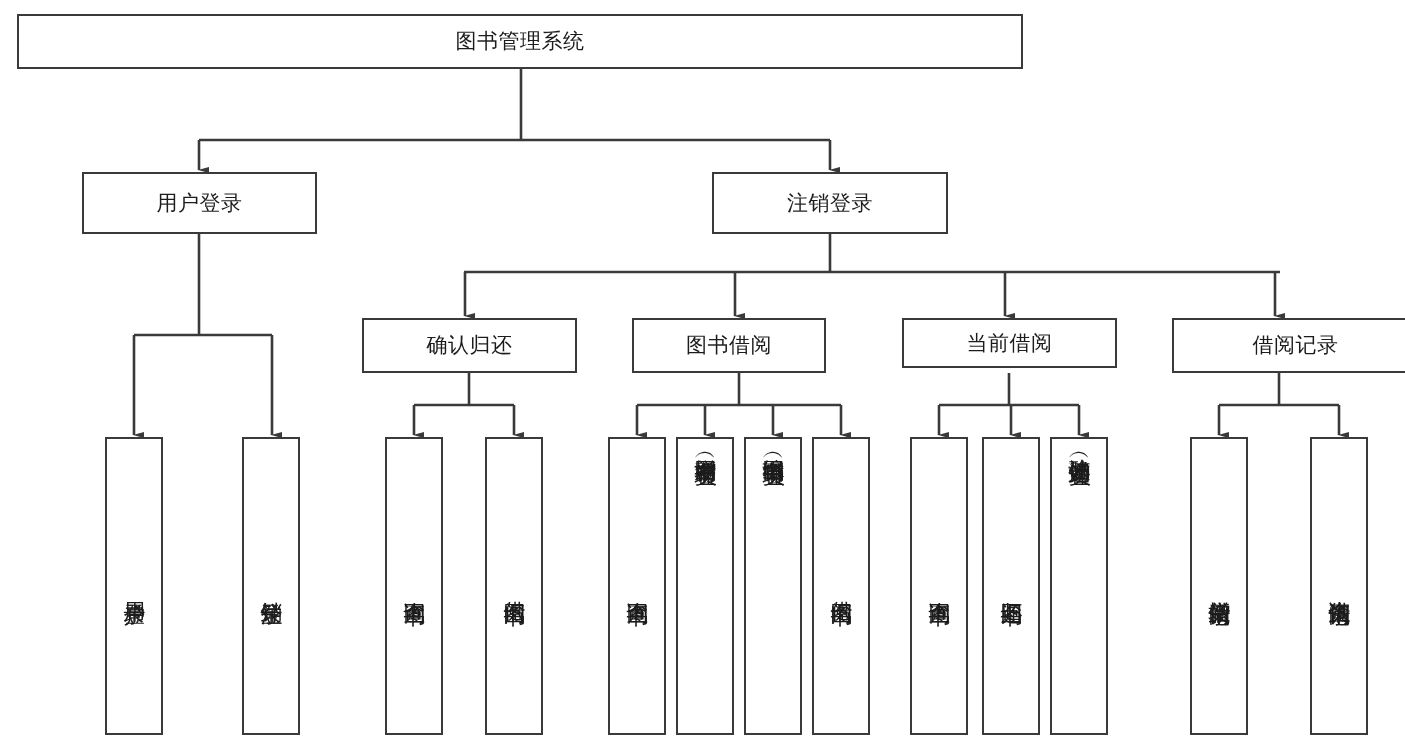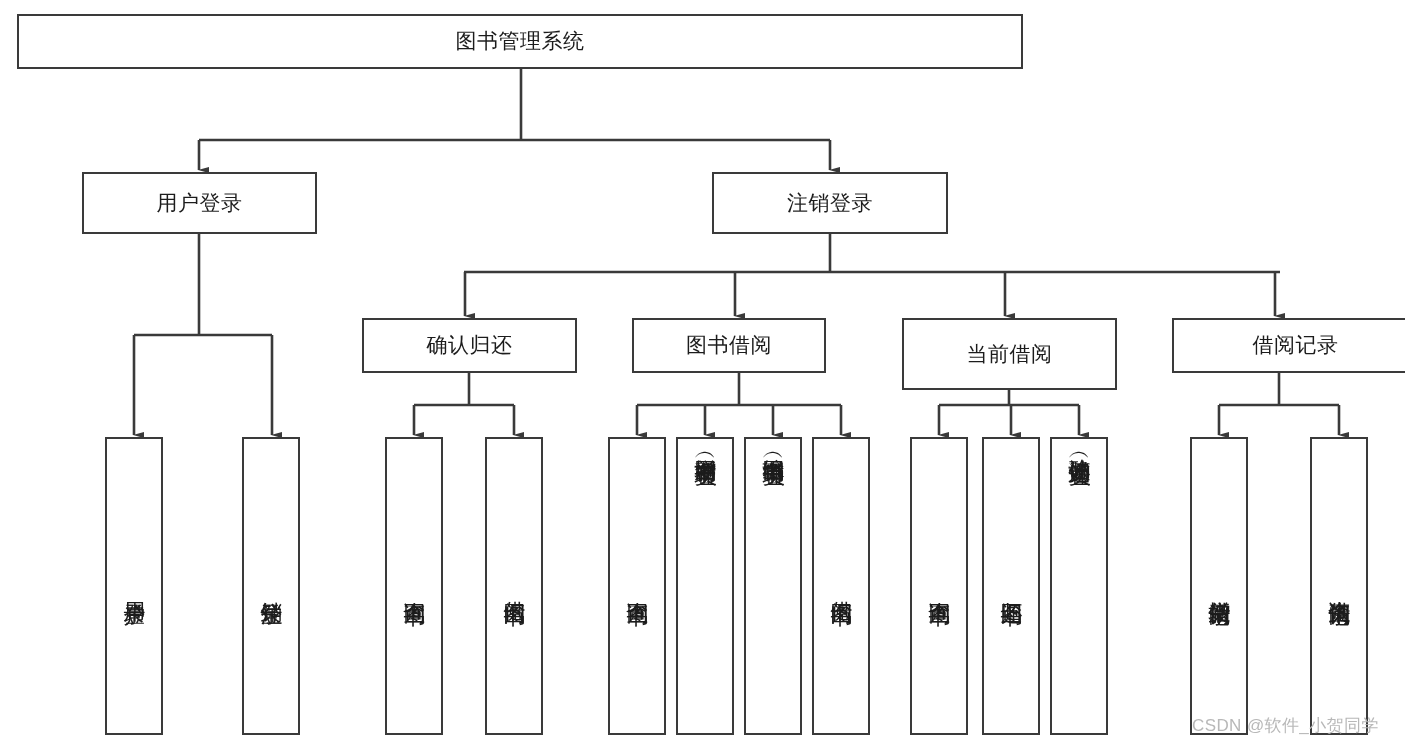--- a/index.html
+++ b/index.html
@@ -139,21 +139,21 @@
       </div>
       <div class="node-box" style="left: 712px; top: 172px; width: 236px; height: 62px;">
         <span class="node-label">注销登录</span>
       </div>
       <div class="node-box" style="left: 362px; top: 318px; width: 215px; height: 55px;">
         <span class="node-label">确认归还</span>
       </div>
       <div class="node-box" style="left: 632px; top: 318px; width: 194px; height: 55px;">
         <span class="node-label">图书借阅</span>
       </div>
-      <div class="node-box" style="left: 902px; top: 318px; width: 215px; height: 72px;">
+      <div class="node-box" style="left: 902px; top: 318px; width: 215px; height: 50px;">
         <span class="node-label">当前借阅</span>
       </div>
       <div class="node-box" style="left: 1172px; top: 318px; width: 247px; height: 55px;">
         <span class="node-label">借阅记录</span>
       </div>
       <div class="leaf-box mid-label" style="left: 105px; top: 437px; width: 58px; height: 298px;">
         <span class="leaf-label">用户登录</span>
       </div>
       <div class="leaf-box mid-label" style="left: 242px; top: 437px; width: 58px; height: 298px;">
         <span class="leaf-label">注销登录</span>
@@ -186,15 +186,14 @@
         <span class="leaf-label">确认归还（管理员）</span>
       </div>
       <div class="leaf-box mid-label" style="left: 1190px; top: 437px; width: 58px; height: 298px;">
         <span class="leaf-label">新增借阅记录</span>
       </div>
       <div class="leaf-box mid-label" style="left: 1310px; top: 437px; width: 58px; height: 298px;">
         <span class="leaf-label">查询借阅记录</span>
       </div>
     </div>
 
-  <div id="watermark">CSDN @软件_小贺同学</div>
 
 </div>
 
 </body></html>

